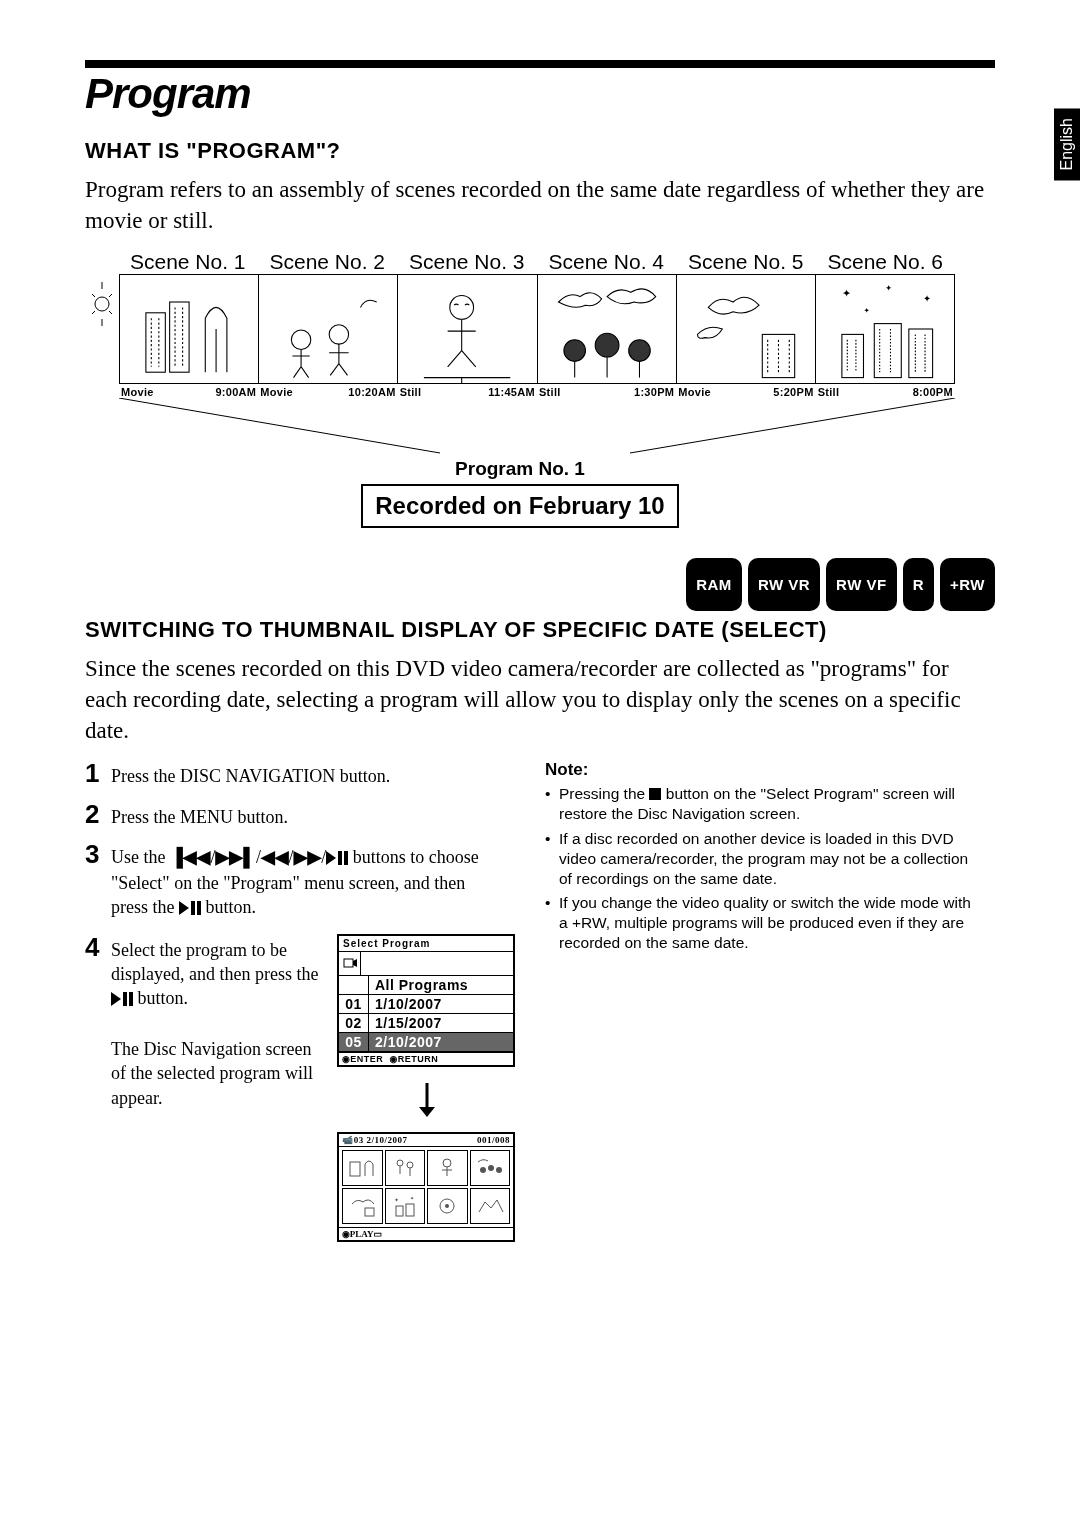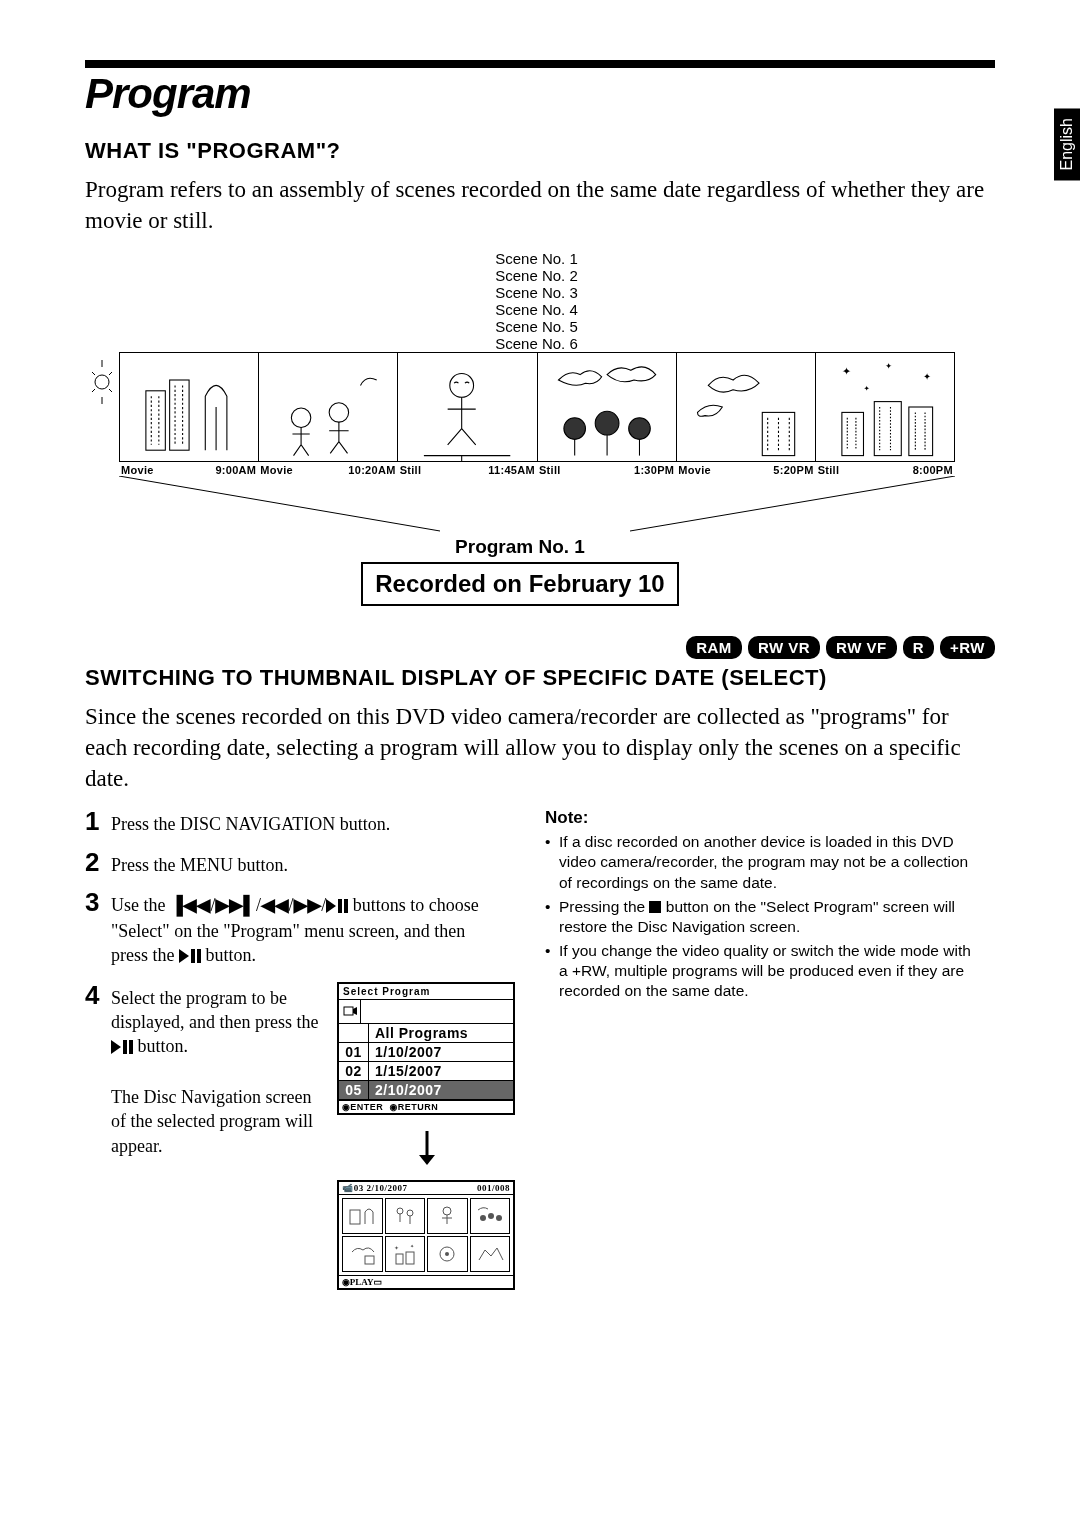--- a/index.html
+++ b/index.html
@@ -53,23 +53,22 @@
     margin-bottom: 14px;
   }
   
   .diagram {
     margin: 8px 0 30px 0;
     width: 870px;
   }
   .scene-labels {
     display: flex;
     font-family: Arial, sans-serif;
-    font-size: 15px;
+    font-size: 21px;
     margin-left: 33px;
-    flex-direction: column;
   }
   .scene-labels div { flex: 1; text-align: center; }
   .scene-row {
     display: flex;
     border: 1px solid #000;
     height: 110px;
     background: #fff;
   }
   .scene {
     flex: 1;
@@ -122,21 +121,21 @@
     text-align: right;
     margin: 12px 0 6px 0;
   }
   .badge {
     display: inline-block;
     background: #000;
     color: #fff;
     font-family: Arial, sans-serif;
     font-size: 15px;
     font-weight: bold;
-    padding: 3px 10px;
+    padding: 18px 10px;
     border-radius: 10px;
     margin-left: 2px;
     letter-spacing: 0.5px;
   }
   
   .instr {
     display: flex;
     gap: 40px;
   }
   .col-left { width: 420px; }
@@ -589,21 +588,21 @@
               </div>
             </div>
           </div>
         </div>
       </div>
     </div>
 
     <div class="col-right">
       <div class="note-head">Note:</div>
       <ul class="note-list">
+        <li><span>Pressing the </span><span class="stop-sq"></span><span> button on the "Select Program" screen will restore the Disc Navigation screen.</span></li>
         <li>If a disc recorded on another device is loaded in this DVD video camera/recorder, the program may not be a collection of recordings on the same date.</li>
-        <li><span>Pressing the </span><span class="stop-sq"></span><span> button on the "Select Program" screen will restore the Disc Navigation screen.</span></li>
         <li>If you change the video quality or switch the wide mode with a +RW, multiple programs will be produced even if they are recorded on the same date.</li>
       </ul>
     </div>
   </div>
 
   <div class="page-num">87</div>
 </div>
 
 </body></html>

